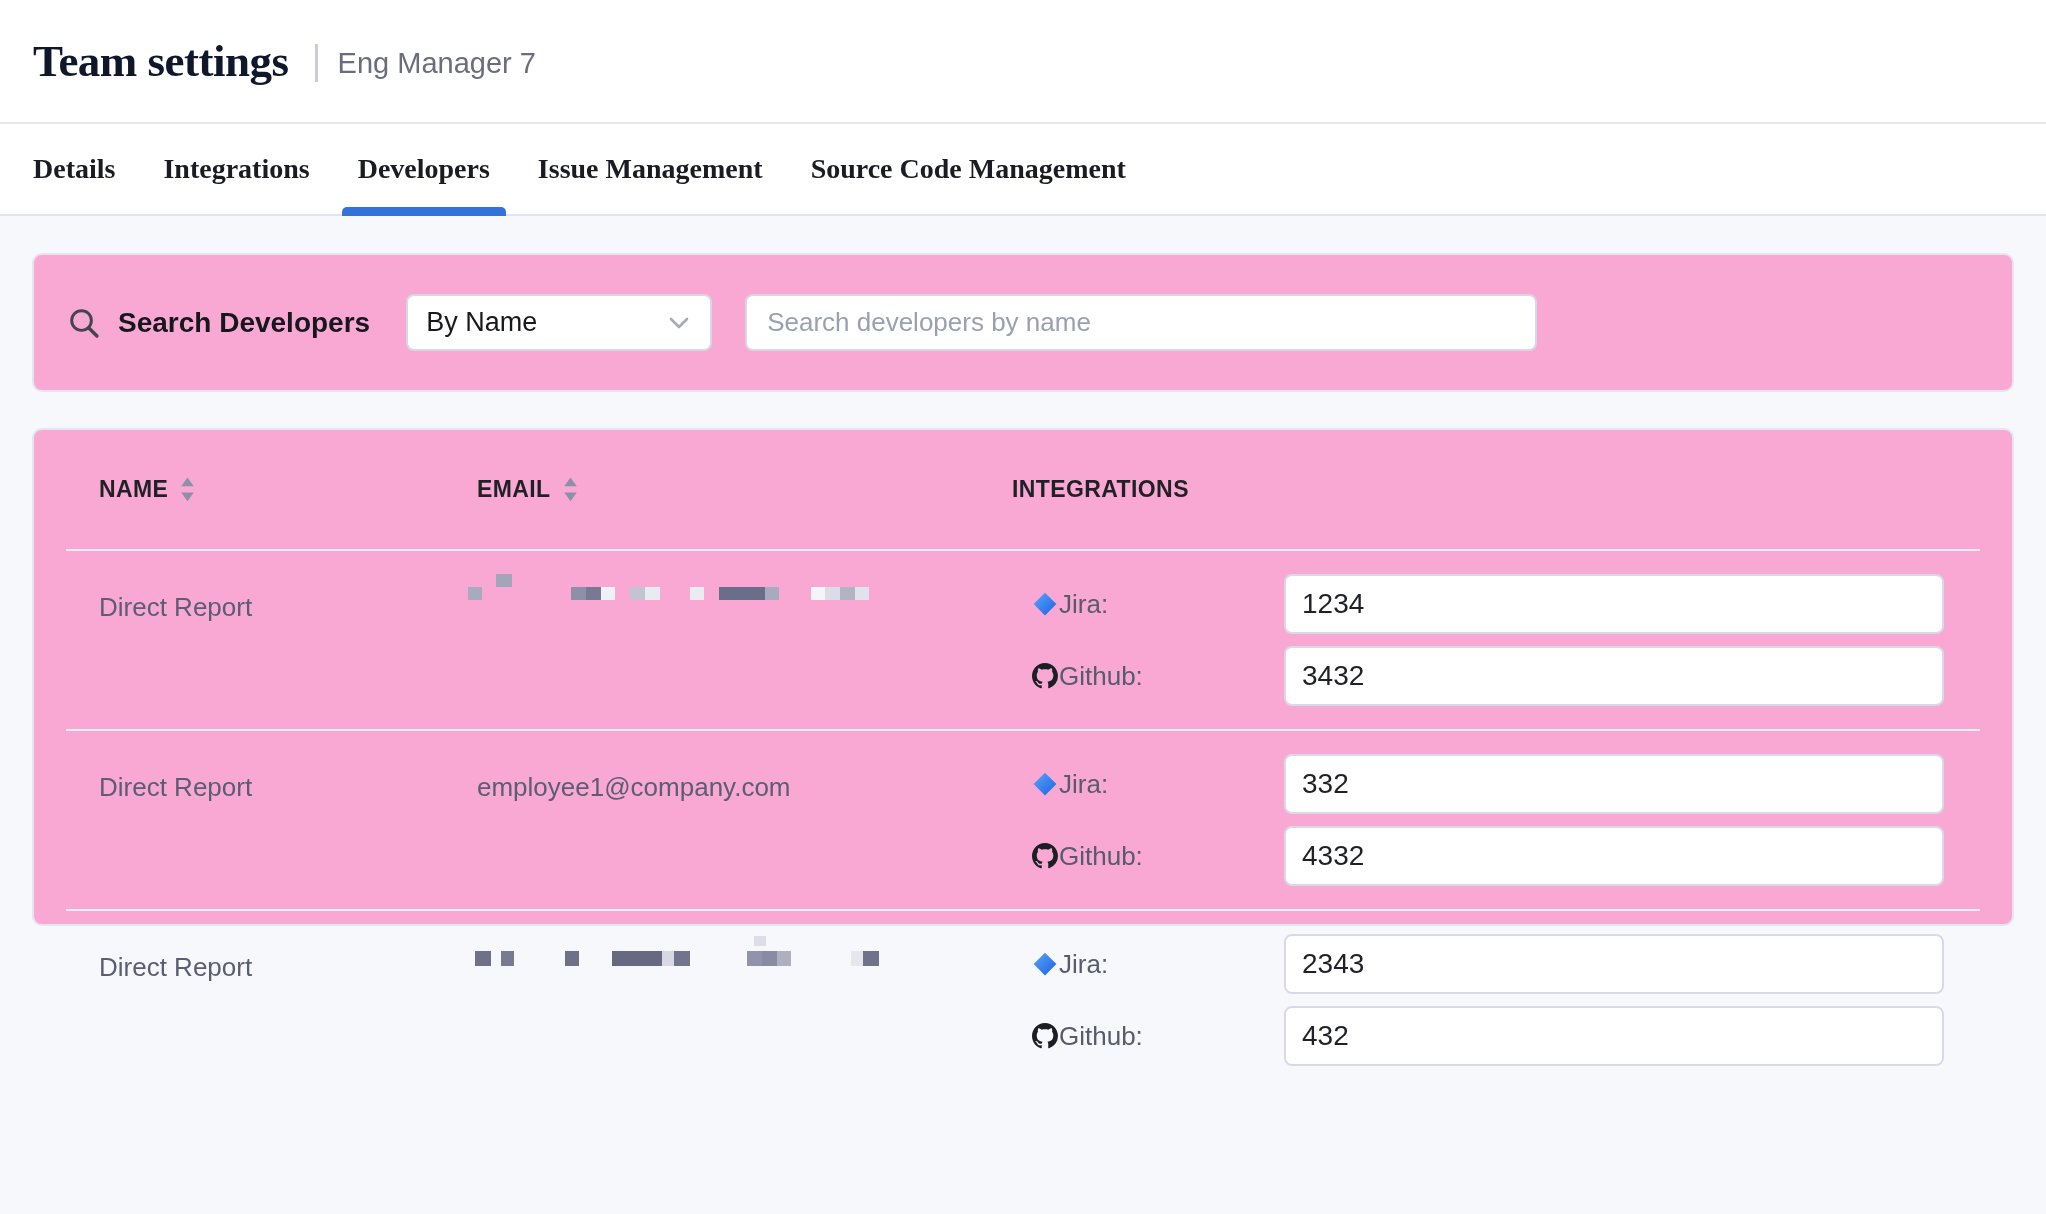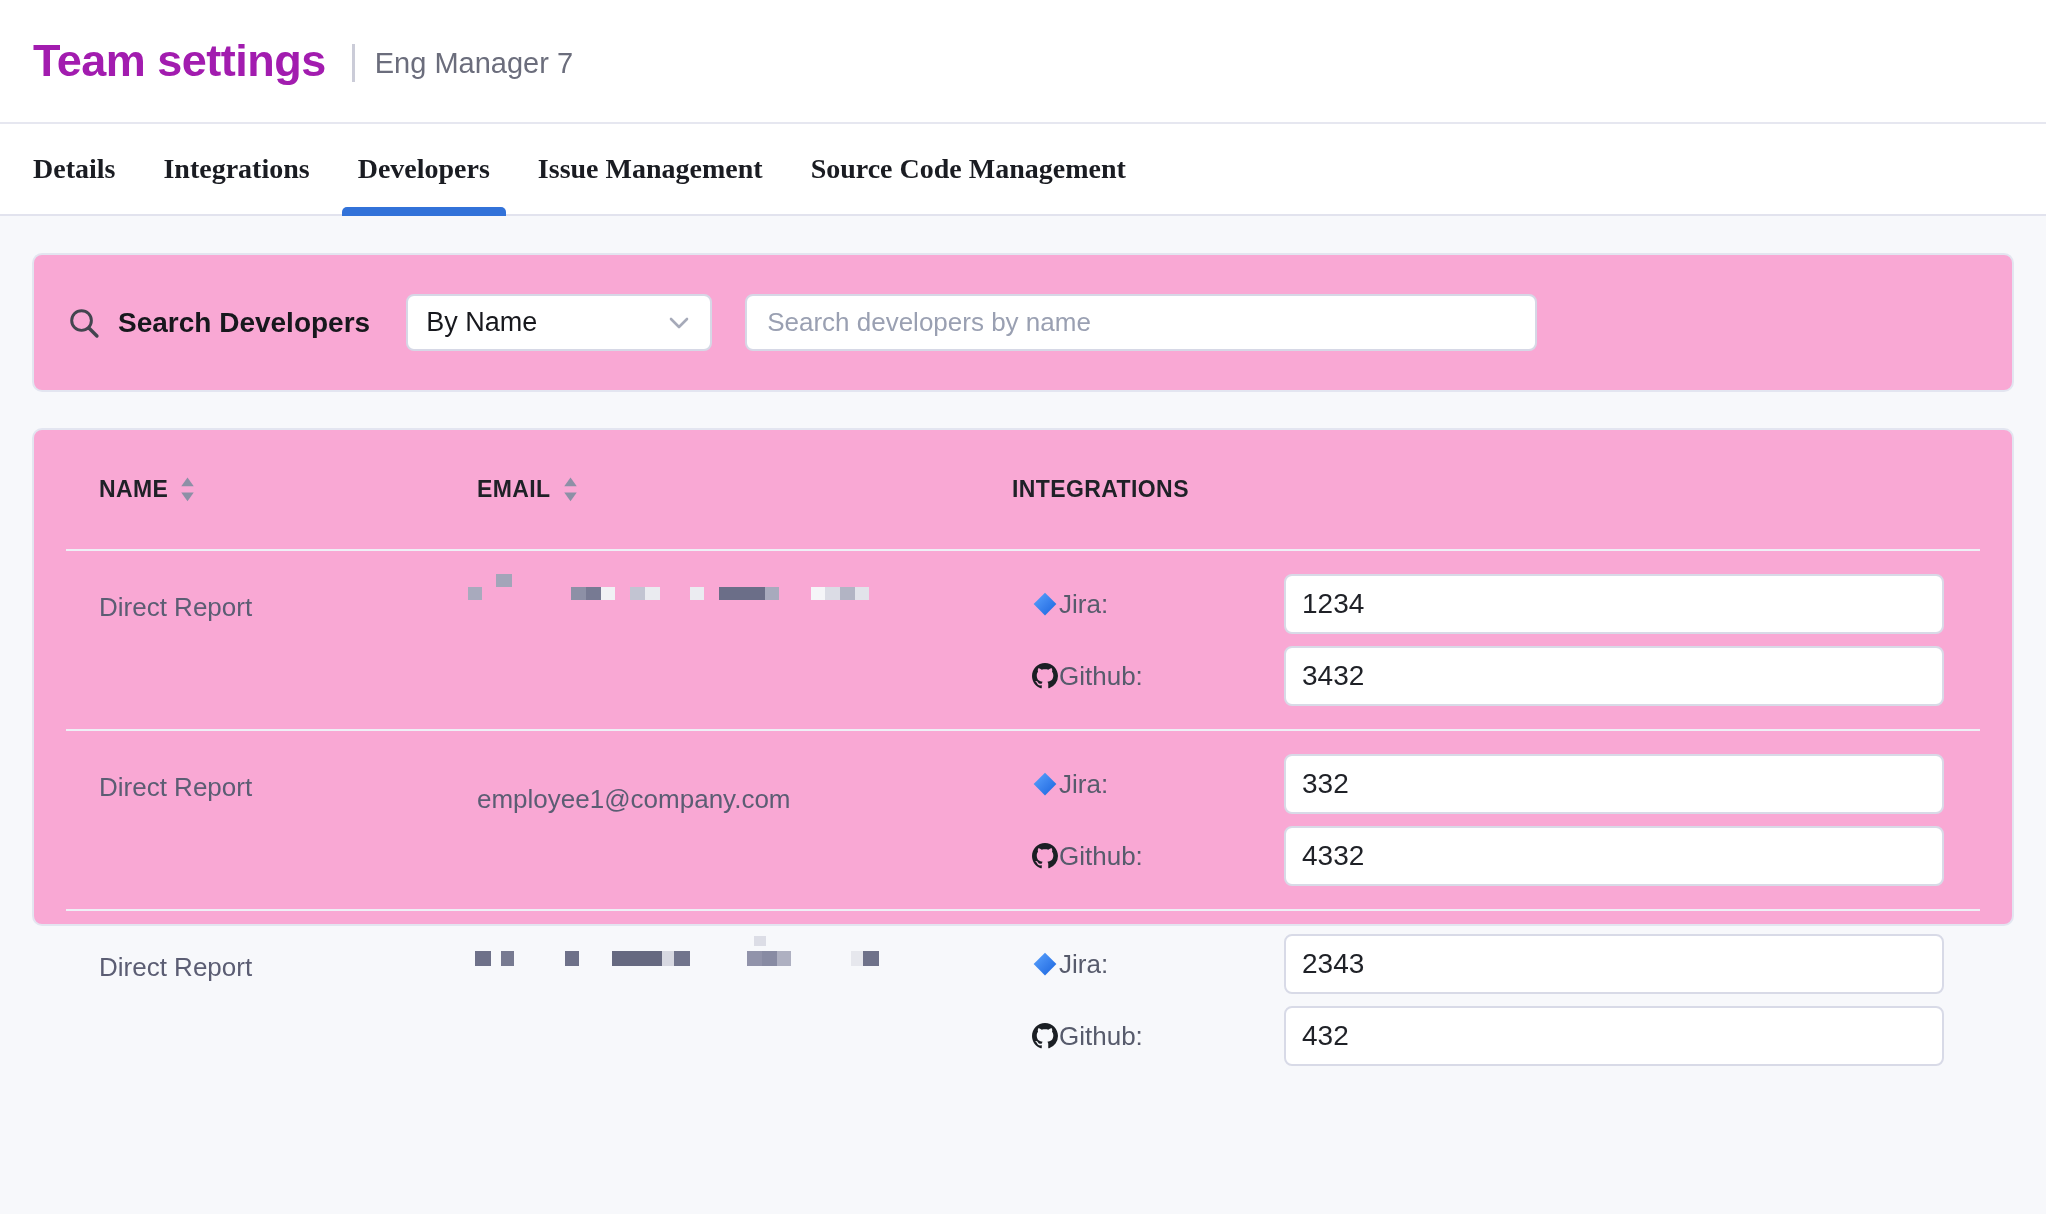--- a/index.html
+++ b/index.html
@@ -10,21 +10,21 @@
     background: #f7f8fb;
     color: #17181d;
   }
 
   
   .header {
     height: 124px; background: #ffffff;
     border-bottom: 2px solid #e6e7f0;
     display: flex; align-items: center; padding-left: 33px;
   }
-  .page-title { font-size: 45px; font-weight: 700; color: #a21caf; letter-spacing: -0.5px; }
+  .page-title { font-size: 45px; font-weight: 700; color: #0f172a; letter-spacing: -0.5px; font-family: Liberation Serif, serif; }
   .title-sep { width: 3px; height: 38px; background: #cbccd8; margin: 4px 20px 0 26px; }
   .page-subtitle { font-size: 29px; color: #6b6d7c; margin-top: 4px; }
 
   
   .tabbar {
     height: 92px; background: #ffffff;
     border-bottom: 2px solid #e2e3ee;
     display: flex; align-items: stretch; padding-left: 17px;
   }
   .tab {
@@ -74,21 +74,21 @@
   }
   .th.nosort { cursor: default; }
   .sort-icon { width: 15px; height: 26px; }
 
   .trow { display: flex; height: 180px; position: relative; }
   .trow::before {
     content: ""; position: absolute; top: 0; left: 32px; right: 32px;
     height: 2px; background: #eef0f6;
   }
   .cell-name  { width: 443px; padding: 43px 0 0 65px; }
-  .cell-email { width: 535px; padding-top: 55px; position: relative; }
+  .cell-email { width: 535px; padding-top: 43px; position: relative; }
   .cell-int   { flex: 1; padding: 25px 68px 0 20px; }
   .name-text, .email-text { font-size: 26px; color: #5b5d73; white-space: nowrap; }
 
   .redacted { position: absolute; inset: 0; }
   .rblock { position: absolute; display: block; }
 
   .field-row { display: flex; align-items: center; height: 60px; margin-bottom: 12px; }
   .field-label {
     width: 252px; display: flex; align-items: center; gap: 1px;
     font-size: 26px; color: #575b6c;

